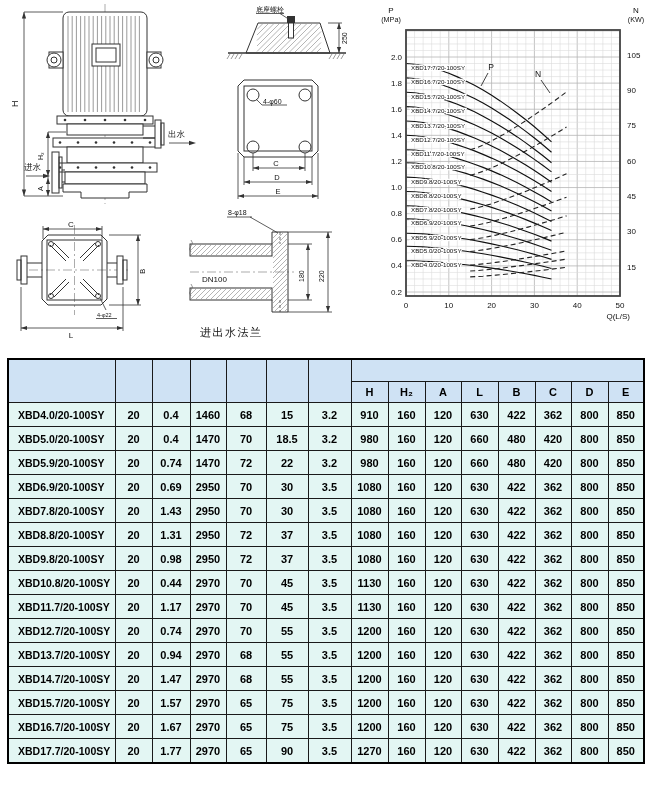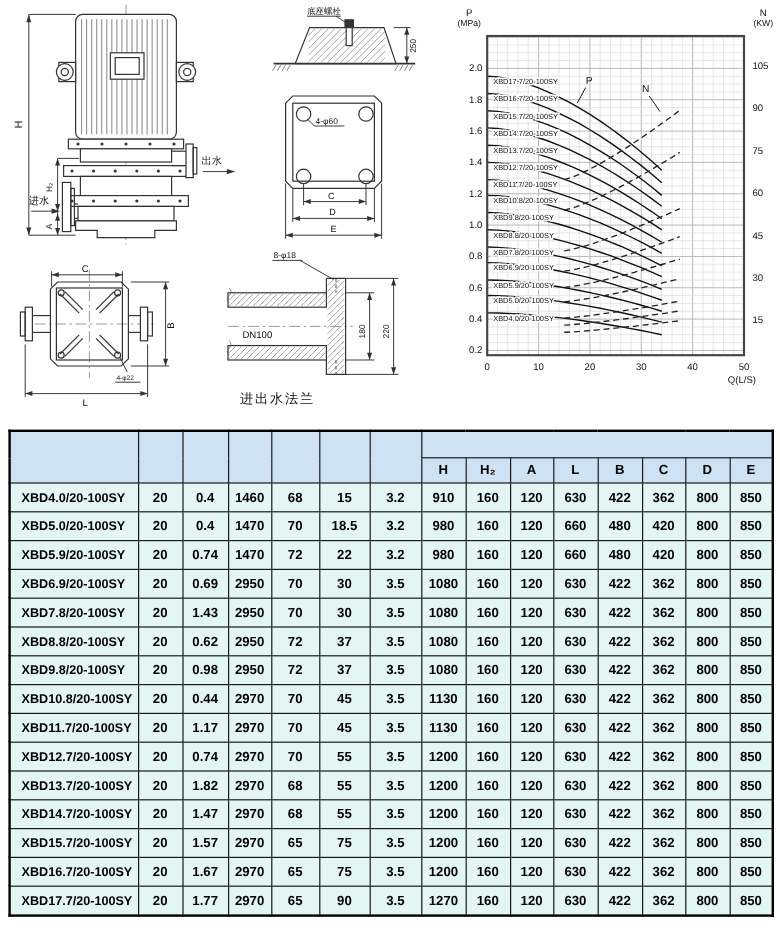--- a/index.html
+++ b/index.html
@@ -610,21 +610,21 @@
           <td>120</td>
           <td>630</td>
           <td>422</td>
           <td>362</td>
           <td>800</td>
           <td>850</td>
         </tr>
         <tr>
           <td class="model">XBD8.8/20-100SY</td>
           <td>20</td>
-          <td>0.62</td>
+          <td>1.31</td>
           <td>2950</td>
           <td>72</td>
           <td>37</td>
           <td>3.5</td>
           <td>1080</td>
           <td>160</td>
           <td>120</td>
           <td>630</td>
           <td>422</td>
           <td>362</td>
@@ -695,21 +695,21 @@
           <td>120</td>
           <td>630</td>
           <td>422</td>
           <td>362</td>
           <td>800</td>
           <td>850</td>
         </tr>
         <tr>
           <td class="model">XBD13.7/20-100SY</td>
           <td>20</td>
-          <td>1.82</td>
+          <td>0.94</td>
           <td>2970</td>
           <td>68</td>
           <td>55</td>
           <td>3.5</td>
           <td>1200</td>
           <td>160</td>
           <td>120</td>
           <td>630</td>
           <td>422</td>
           <td>362</td>

